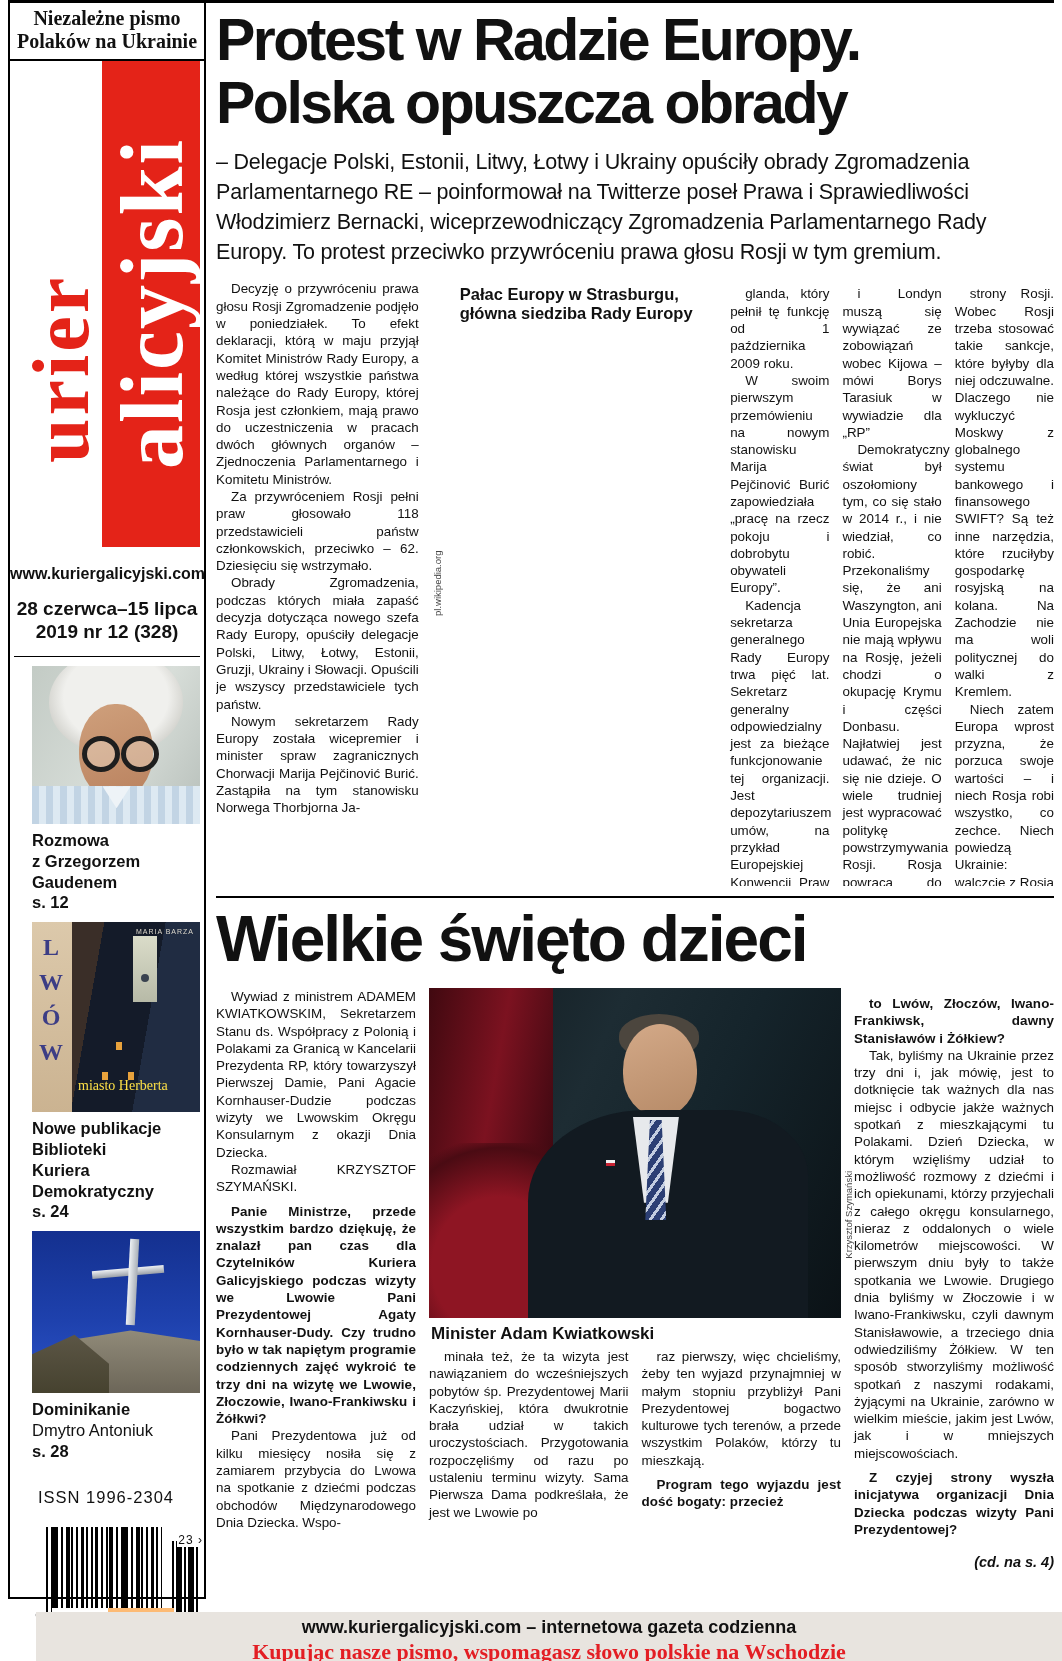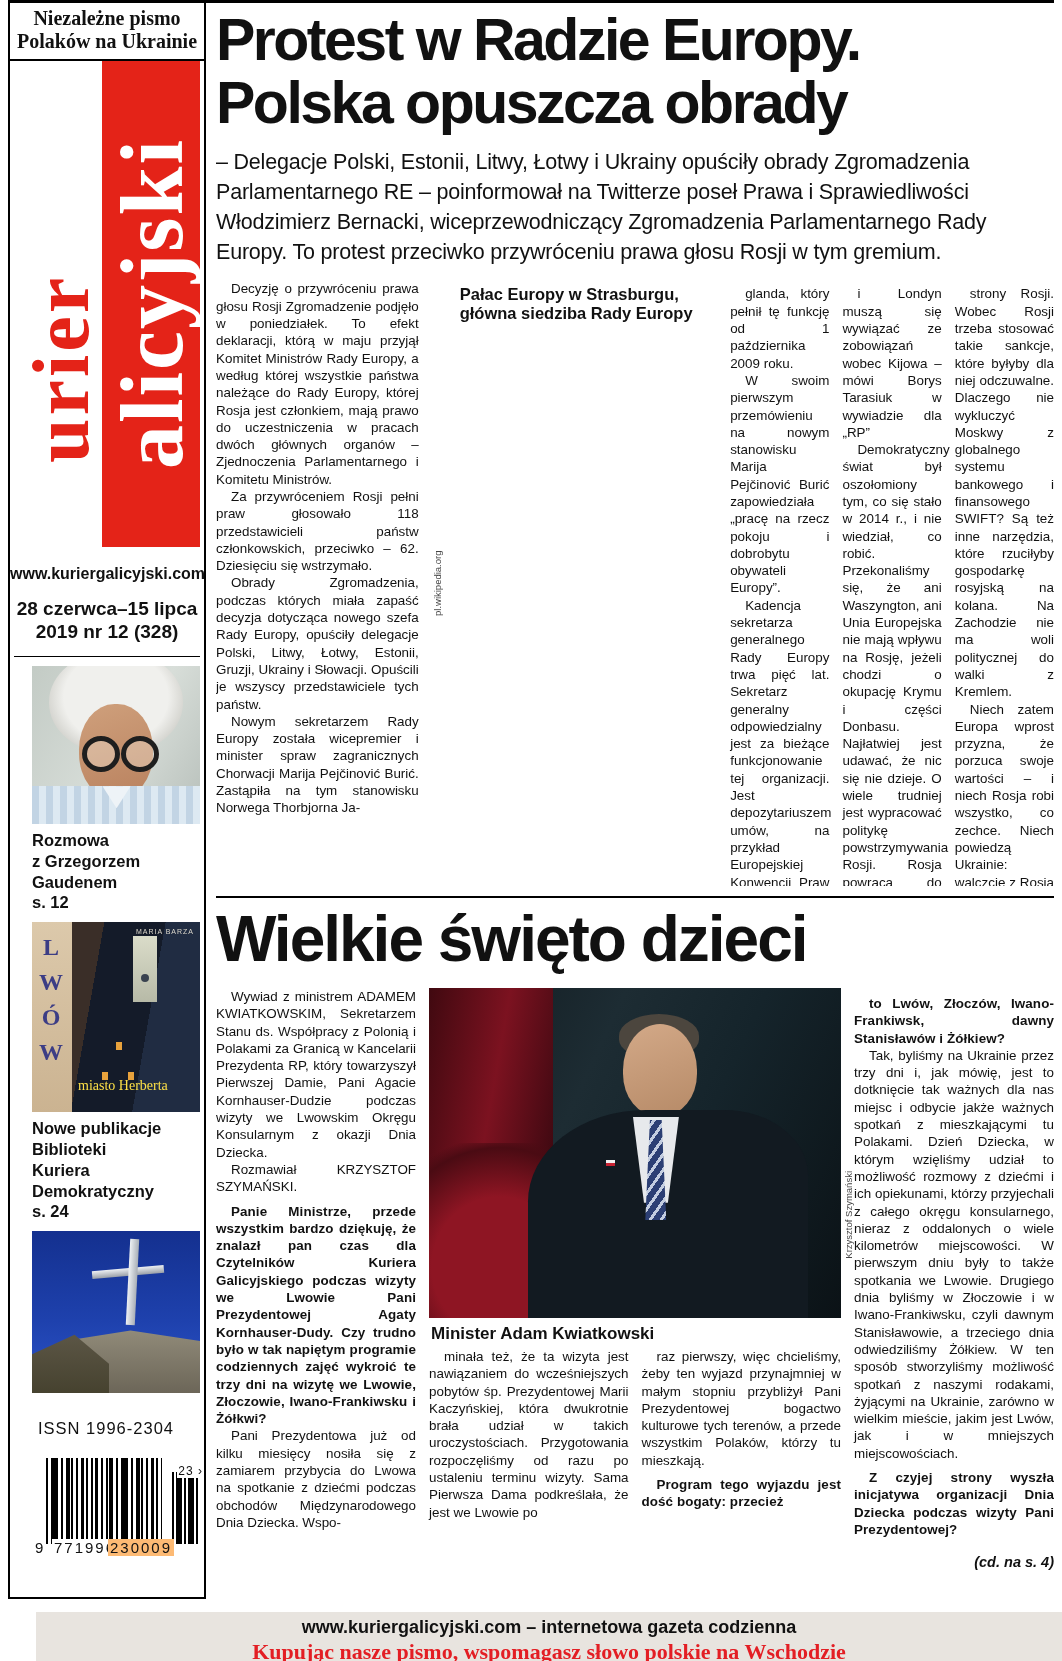--- a/index.html
+++ b/index.html
@@ -200,20 +200,25 @@
       <div>Kuriera Demokratyczny</div>
       <div>s. 24</div>
     </div>
 
     <div class="sphoto c-art">
       <span class="c-cross-h"></span>
       <span class="c-cross-v"></span>
       <span class="c-stone1"></span>
       <span class="c-stone2"></span>
     </div>
+    <div class="steaser">
+      <div>Dominikanie</div>
+      <div class="plain">Dmytro Antoniuk</div>
+      <div>s. 28</div>
+    </div>
 
     <div class="issn">ISSN 1996-2304</div>
     <div class="barcode">
       <span class="bars-main"></span>
       <span class="bars-addon"></span>
       <span class="bc-d1">9</span>
       <span class="bc-d2">771996</span>
       <span class="bc-d3">230009</span>
       <span class="bc-add">23 ›</span>
     </div>

